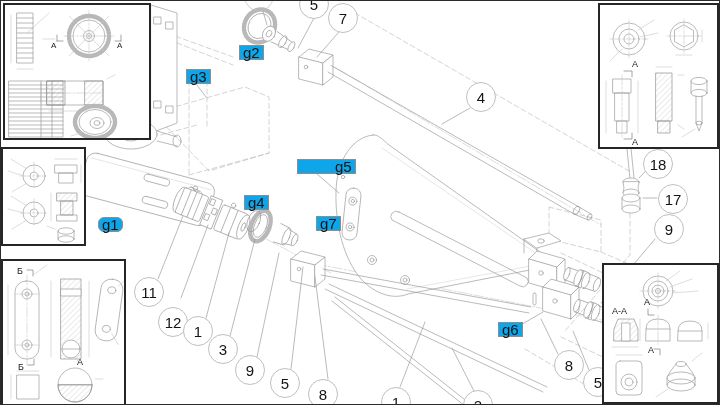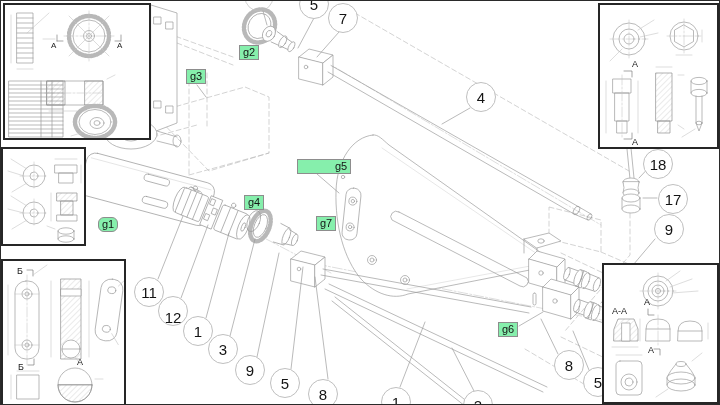--- a/index.html
+++ b/index.html
@@ -15,22 +15,22 @@
   .ddot{stroke-dasharray:10 2 2 2;stroke:#c2c2c2;stroke-width:.55;}
   .ldr{stroke:#c6c6c6;stroke-width:.6;}
   .dk{stroke:#7e7e7e;}
   .thin{stroke:#c9c9c9;stroke-width:.45;}
   .teeth{stroke-width:4.5;stroke-dasharray:1.4 1.7;stroke:#b8b8b8;}
   .hpat{stroke:#b2b2b2;stroke-width:.55;}
   .callout{position:absolute;width:30px;height:30px;border-radius:50%;
            border:1px solid #bfbfbf;background:#fff;color:#141414;z-index:20;
            display:flex;align-items:center;justify-content:center;
            font-size:15px;line-height:1;box-sizing:border-box;}
-  .glabel{position:absolute;z-index:20;background:#86efac;border:1px solid #8d8d8d;
-          color:#141414;font-size:11px;line-height:13px;padding:0 3px;}
+  .glabel{position:absolute;z-index:20;background:#0ea5e9;border:1px solid #8d8d8d;
+          color:#141414;font-size:15px;line-height:13px;padding:0 3px;}
   .inset{position:absolute;background:#fff;border:2px solid #262626;
          box-sizing:border-box;z-index:30;}
 </style>
 </head>
 <body>
 
 <div id="sheet">
 
   <svg width="720" height="405" viewBox="0 0 720 405" style="position:absolute;left:0;top:0;z-index:1;">
     <defs>
@@ -251,21 +251,21 @@
     </div>
   <div class="callout" style="left:657px;top:183px;">
       <span>17</span>
     </div>
   <div class="callout" style="left:653px;top:213px;">
       <span>9</span>
     </div>
   <div class="callout" style="left:133px;top:276px;">
       <span>11</span>
     </div>
-  <div class="callout" style="left:157px;top:295px;align-items:flex-end;">
+  <div class="callout" style="left:157px;top:306px;">
       <span>12</span>
     </div>
   <div class="callout" style="left:182px;top:315px;">
       <span>1</span>
     </div>
   <div class="callout" style="left:207px;top:333px;">
       <span>3</span>
     </div>
   <div class="callout" style="left:234px;top:354px;">
       <span>9</span>

